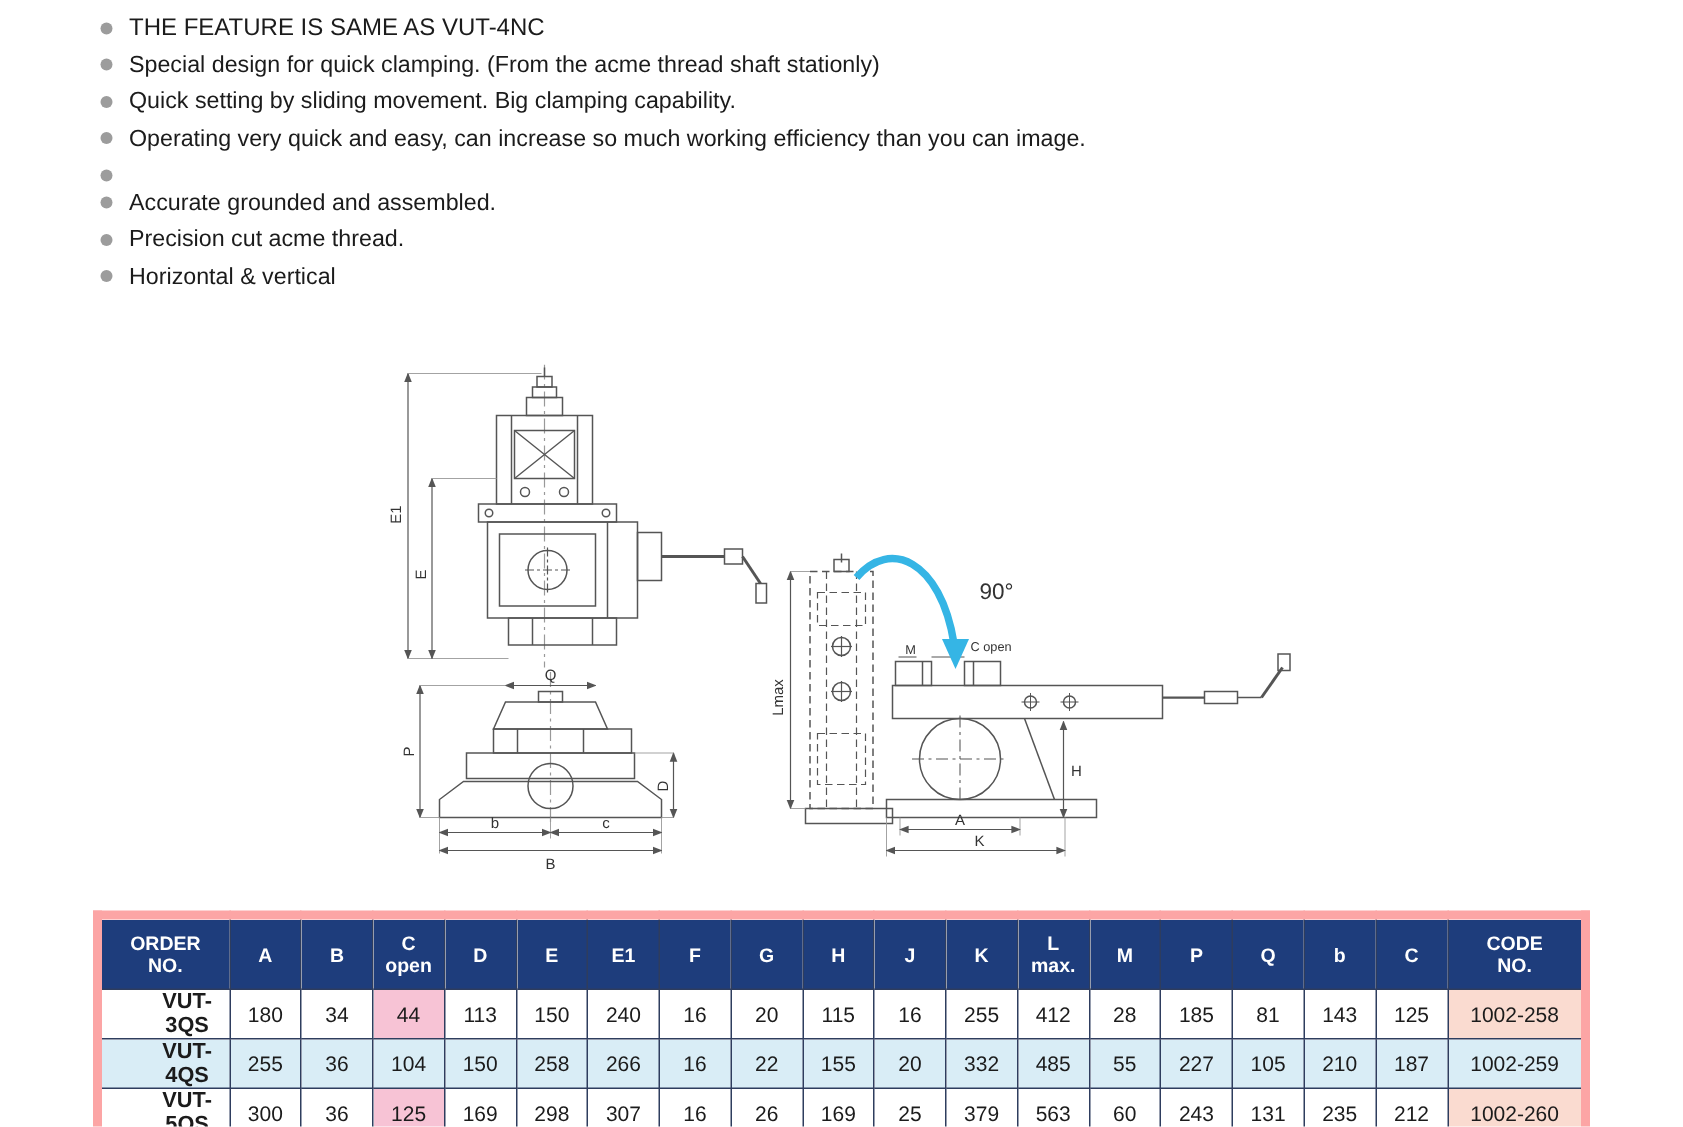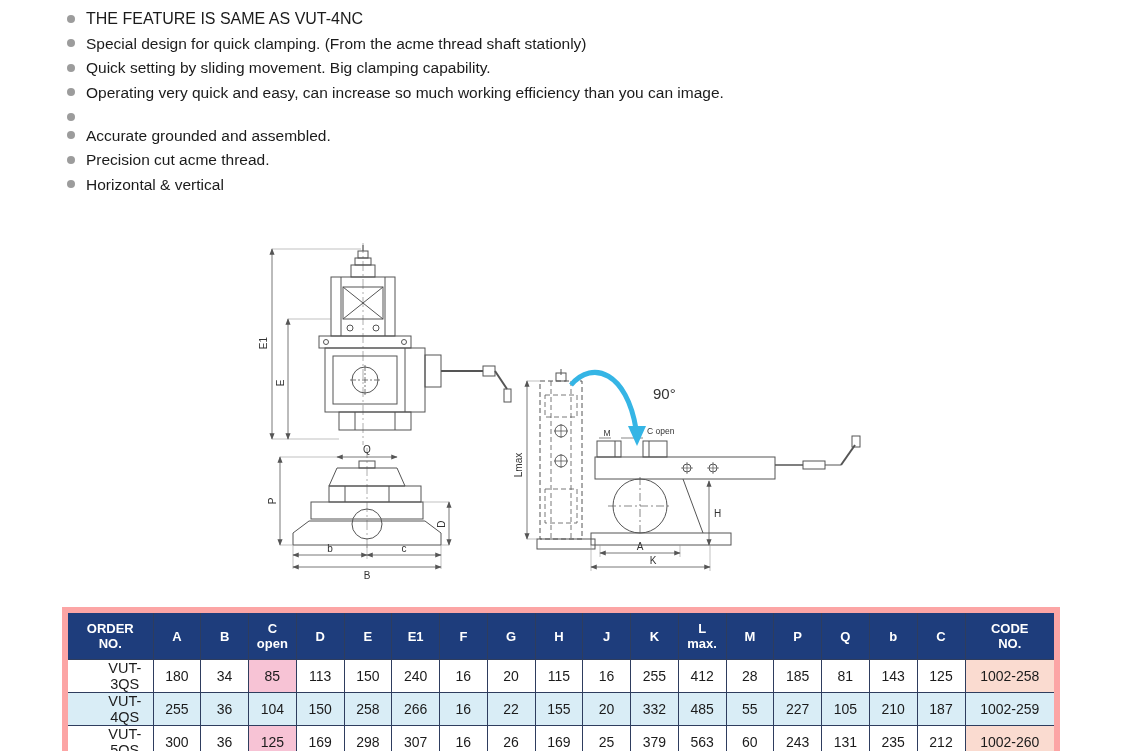--- a/index.html
+++ b/index.html
@@ -31,21 +31,21 @@
     border: 1px solid #2e3d5e; text-align: center; vertical-align: middle; padding: 0;
     overflow: hidden;
   }
   .spec-table th {
     background: var(--header-bg, #1e3d7c); color: #ffffff;
     font-size: 13px; font-weight: bold; height: 46px;
     white-space: pre-line; line-height: 15px;
   }
   .spec-table td { height: 28px; font-size: 14px; background: #ffffff; }
   .spec-table tr.row-alt td { background: var(--alt-blue, #d9edf6); }
-  .spec-table td.cell-order { font-weight: normal; font-size: 14.5px; padding-left: 29px; }
+  .spec-table td.cell-order { font-weight: bold; font-size: 14.5px; padding-left: 29px; }
   .spec-table td.cell-pink { background: var(--pink, #f7c3d5); }
   .spec-table td.cell-code { background: var(--code-bg, #fadbd0); }
 </style>
 </head>
 <body style="--header-bg: #1e3d7c; --alt-blue: #d9edf6; --pink: #f7c3d5; --code-bg: #fadbd0;">
 
 <ul class="features">
   <li>
       <span class="bullet"></span>
       <span class="txt">THE FEATURE IS SAME AS VUT-4NC</span>
@@ -252,21 +252,21 @@
         <th>C</th>
         <th>CODE
 NO.</th>
       </tr>
     </thead>
   <tbody>
       <tr>
         <td class="cell-order">VUT-3QS</td>
         <td>180</td>
         <td>34</td>
-        <td class="cell-pink">85</td>
+        <td class="cell-pink">44</td>
         <td>113</td>
         <td>150</td>
         <td>240</td>
         <td>16</td>
         <td>20</td>
         <td>115</td>
         <td>16</td>
         <td>255</td>
         <td>412</td>
         <td>28</td>

